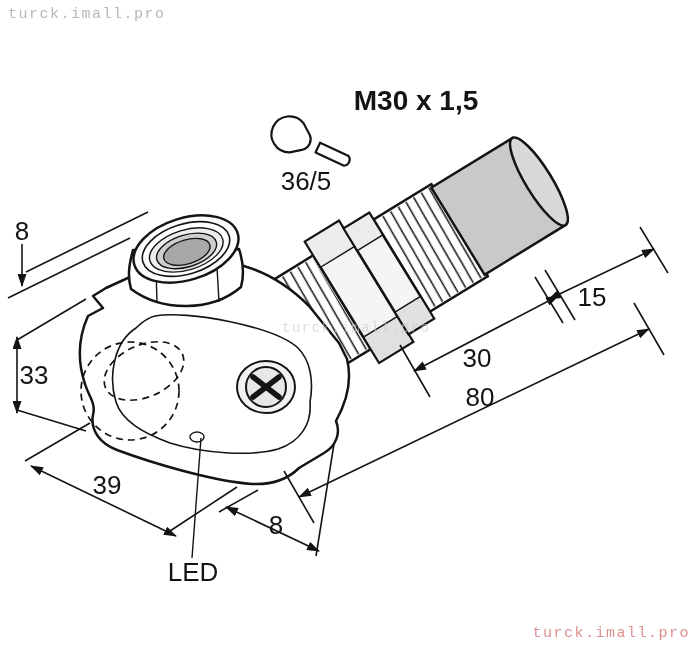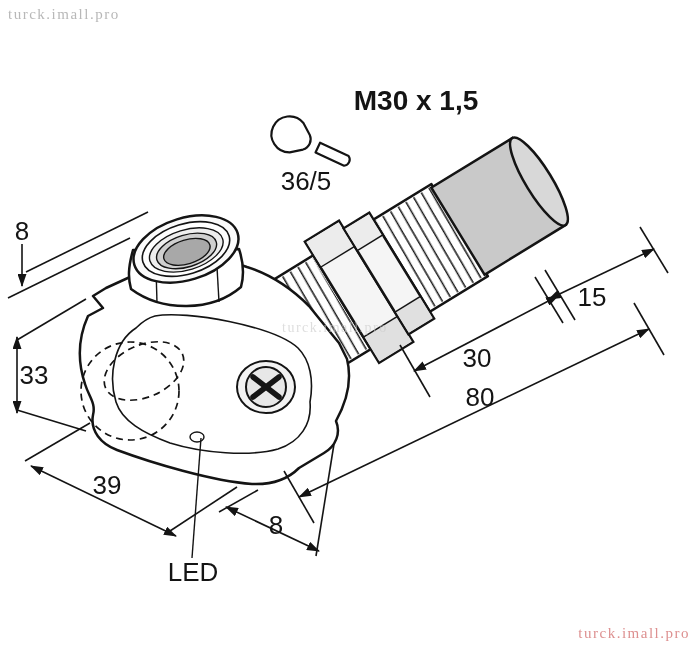--- a/index.html
+++ b/index.html
@@ -6,21 +6,21 @@
   .stage{position:relative;width:700px;height:650px;background:#ffffff;overflow:hidden;
          font-family:"Liberation Sans",sans-serif;}
   .stage svg{position:absolute;left:0;top:0;}
   .oln{fill:#ffffff;stroke:#141414;stroke-width:2.5;stroke-linejoin:round;}
   .ln{stroke:#141414;stroke-width:1.6;fill:none;}
   .thin{stroke:#141414;stroke-width:1.4;fill:none;}
   .dim{stroke:#141414;stroke-width:1.6;fill:none;}
   .dash2{fill:none;stroke:#141414;stroke-width:1.7;stroke-dasharray:7 5;}
   .lbl{font-family:"Liberation Sans",sans-serif;font-size:26px;fill:#141414;text-anchor:middle;}
   .lbl-big{font-size:28px;font-weight:600;}
-  .wm{position:absolute;font-family:Liberation Serif, serif;
+  .wm{position:absolute;font-family:Liberation Mono, monospace;
       font-size:15px;letter-spacing:1.5px;white-space:nowrap;}
   .wm-tl{left:8px;top:6px;color:#b8b8b8;}
   .wm-c{left:282px;top:320px;color:#c9c9c9;opacity:.6;font-size:14px;}
   .wm-br{right:10px;bottom:8px;color:#dd9090;}
 </style>
 </head>
 <body>
 
 <div class="stage">
 

